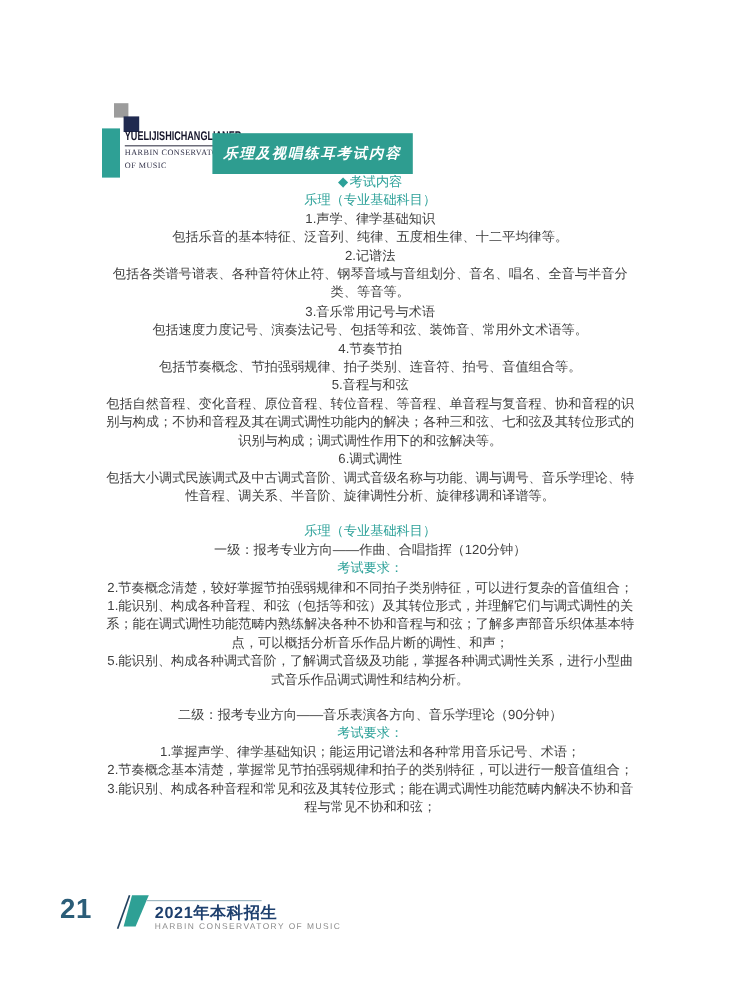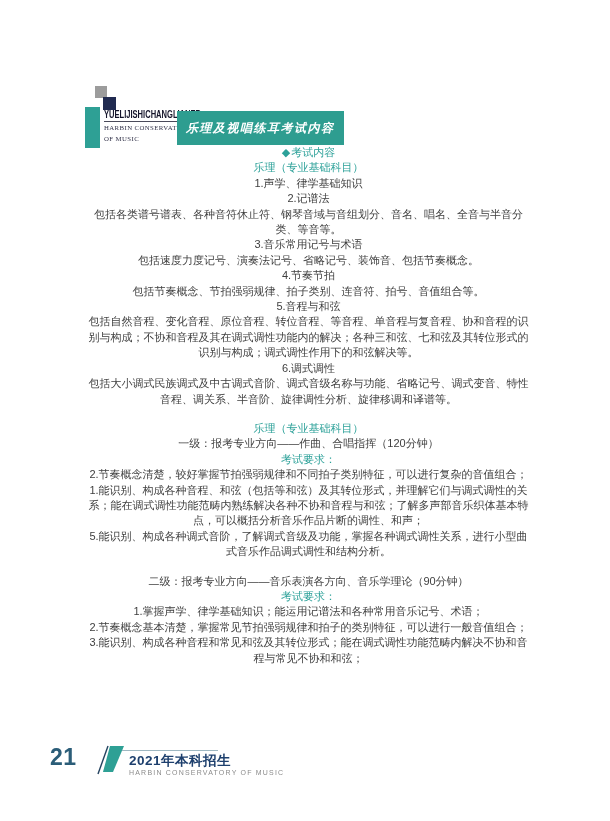--- a/index.html
+++ b/index.html
@@ -82,30 +82,31 @@
     <div class="banner">
       <span>乐理及视唱练耳考试内容</span>
     </div>
   </div>
 
   <div class="doc-body">
     <p class="teal"><span class="diamond">◆</span><span>考试内容</span></p>
     <p class="teal">乐理（专业基础科目）</p>
 
     <p>1.声学、律学基础知识</p>
+    <p>包括乐音的基本特征、泛音列、纯律、五度相生律、十二平均律等。</p>
     <p>2.记谱法</p>
     <p>包括各类谱号谱表、各种音符休止符、钢琴音域与音组划分、音名、唱名、全音与半音分类、等音等。</p>
     <p>3.音乐常用记号与术语</p>
-    <p>包括速度力度记号、演奏法记号、省略记号、装饰音、包括节奏概念。</p>
+    <p>包括速度力度记号、演奏法记号、包括等和弦、装饰音、常用外文术语等。</p>
     <p>4.节奏节拍</p>
     <p>包括节奏概念、节拍强弱规律、拍子类别、连音符、拍号、音值组合等。</p>
     <p>5.音程与和弦</p>
     <p>包括自然音程、变化音程、原位音程、转位音程、等音程、单音程与复音程、协和音程的识别与构成；不协和音程及其在调式调性功能内的解决；各种三和弦、七和弦及其转位形式的识别与构成；调式调性作用下的和弦解决等。</p>
     <p>6.调式调性</p>
-    <p>包括大小调式民族调式及中古调式音阶、调式音级名称与功能、省略记号、调式变音、特性音程、调关系、半音阶、旋律调性分析、旋律移调和译谱等。</p>
+    <p>包括大小调式民族调式及中古调式音阶、调式音级名称与功能、调与调号、音乐学理论、特性音程、调关系、半音阶、旋律调性分析、旋律移调和译谱等。</p>
 
     <p class="teal gap">乐理（专业基础科目）</p>
     <p>一级：报考专业方向——作曲、合唱指挥（120分钟）</p>
     <p class="teal">考试要求：</p>
     <p>2.节奏概念清楚，较好掌握节拍强弱规律和不同拍子类别特征，可以进行复杂的音值组合；</p>
     <p>1.能识别、构成各种音程、和弦（包括等和弦）及其转位形式，并理解它们与调式调性的关系；能在调式调性功能范畴内熟练解决各种不协和音程与和弦；了解多声部音乐织体基本特点，可以概括分析音乐作品片断的调性、和声；</p>
     <p>5.能识别、构成各种调式音阶，了解调式音级及功能，掌握各种调式调性关系，进行小型曲式音乐作品调式调性和结构分析。</p>
 
     <p class="gap">二级：报考专业方向——音乐表演各方向、音乐学理论（90分钟）</p>
     <p class="teal">考试要求：</p>

